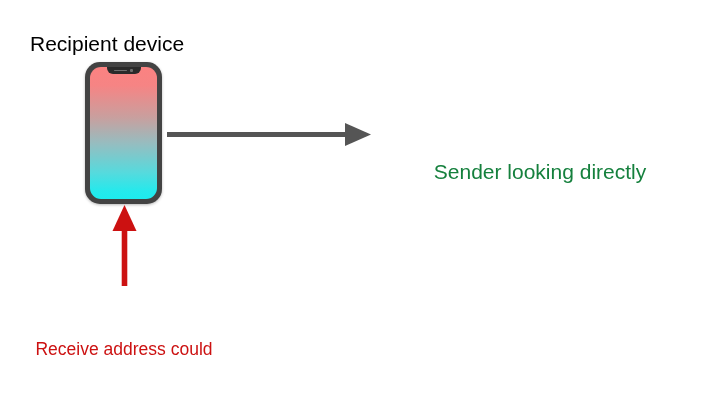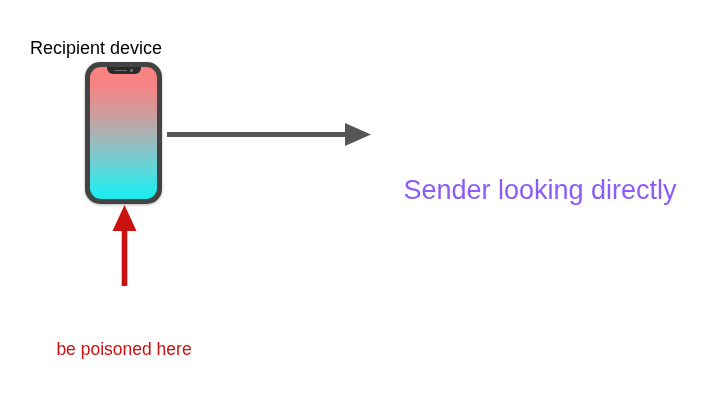--- a/index.html
+++ b/index.html
@@ -22,32 +22,32 @@
 
   
   .label {
     position: absolute;
     white-space: pre;
     line-height: 1.22;
   }
 
   #recipient-device-label {
     left: 30px;
-    top: 38px;
-    font-size: 18px;
+    top: 31px;
+    font-size: 21px;
     color: #000000;
     text-align: left;
   }
 
   #sender-note {
     left: 395px;
     top: 108px;
     width: 290px;
-    font-size: 27px;
-    color: #8b5cf6;
+    font-size: 21px;
+    color: #15803d;
     text-align: center;
   }
   #sender-note .line { display: block; }
 
   #poison-note {
     left: 4px;
     top: 296px;
     width: 240px;
     font-size: 17.5px;
     color: #CC1111;
@@ -151,16 +151,17 @@
   <svg class="arrow-svg" id="red-arrow" width="40" height="90" viewBox="0 0 40 90">
     <line x1="19.5" y1="86" x2="19.5" y2="28" stroke="#CC1111" stroke-width="5.6" stroke-linecap="butt"></line>
     <polygon points="19.5,5 31.5,31 7.5,31" fill="#CC1111"></polygon>
   </svg>
 
   <div class="label" id="sender-note">
     <span class="line">Sender looking directly</span>
   </div>
 
   <div class="label" id="poison-note">
+    <span class="line">Receive address could</span>
     <span class="line">be poisoned here</span>
   </div>
 
 </div>
 
 </body></html>

